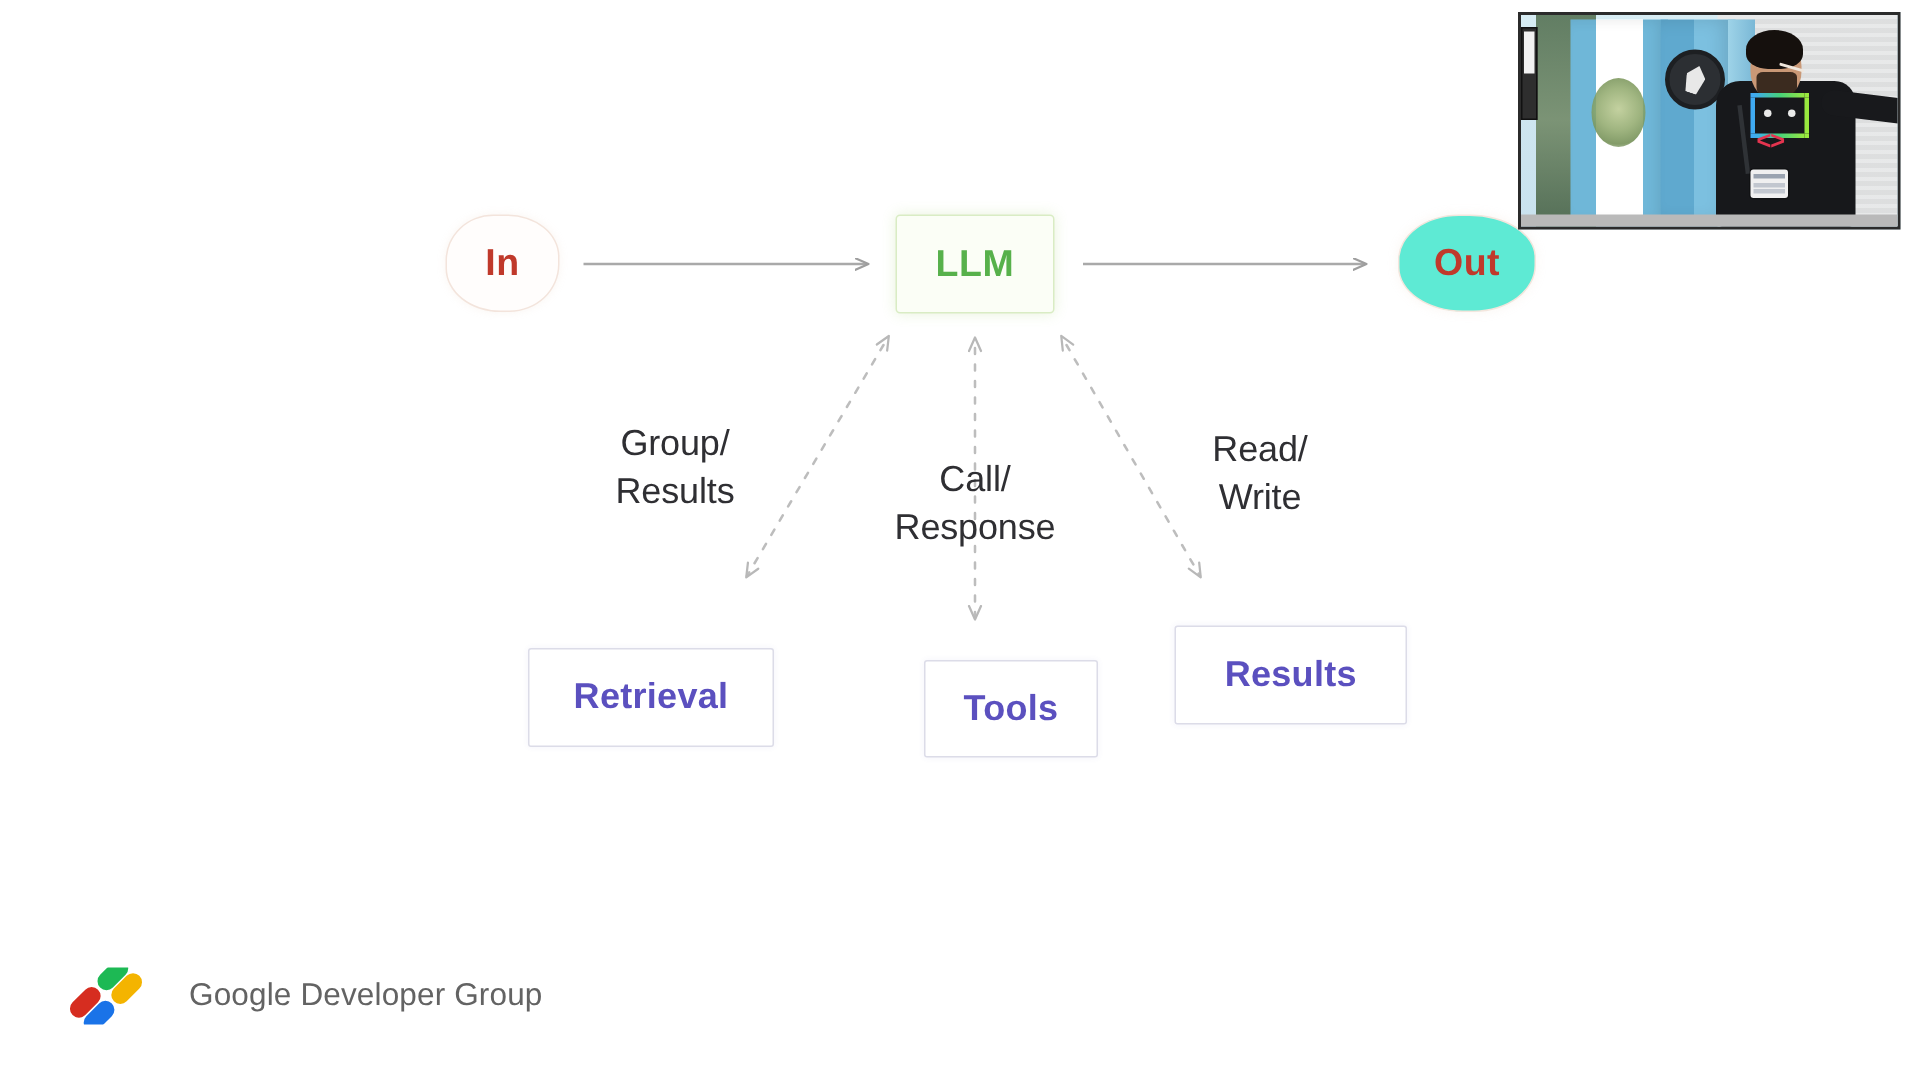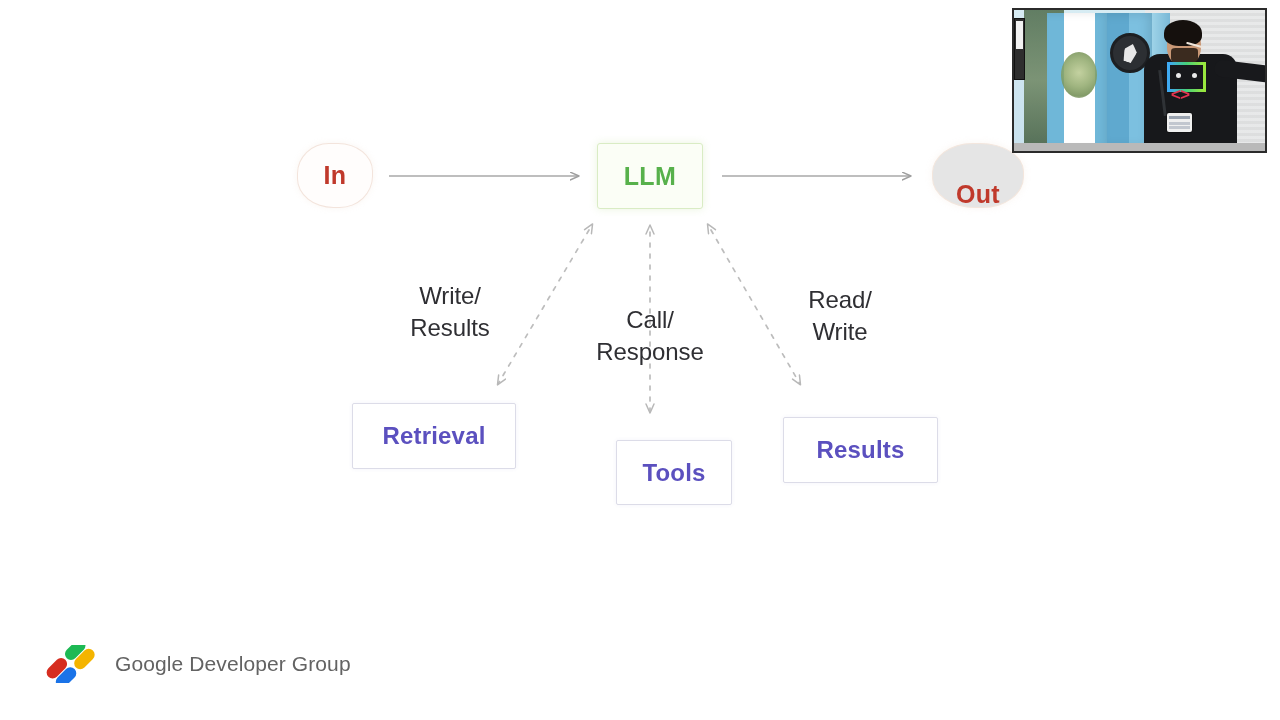--- a/index.html
+++ b/index.html
@@ -79,23 +79,22 @@
     letter-spacing: .4px;
   }
 
   .node-out {
     left: 932px;
     top: 143px;
     width: 92px;
     height: 65px;
     border: 1.5px solid #f3e6dd;
     border-radius: 44% 48% 45% 47% / 46% 44% 48% 46%;
-    background: #e5e5e5;
+    background: #5eead4;
     box-shadow: 0 0 7px rgba(230, 200, 180, .18);
-    align-items: flex-end;
   }
   .node-out .node-label {
     color: #c0392b;
     font-size: 25px;
     font-weight: 600;
     letter-spacing: .3px;
   }
 
   .node-box {
     border: 1.6px solid #dcdce8;
@@ -103,21 +102,21 @@
     background: #ffffff;
     box-shadow: 0 0 4px rgba(90, 80, 180, .07);
   }
   .node-box .node-label {
     color: #5b50bf;
     font-size: 24px;
     font-weight: 600;
     letter-spacing: .2px;
   }
 
-  .node-retrieval { left: 352px; top: 403px; width: 164px; height: 66px; }
+  .node-retrieval { left: 352px; top: 432px; width: 164px; height: 66px; }
   .node-tools     { left: 616px; top: 440px; width: 116px; height: 65px; }
   .node-memory    { left: 783px; top: 417px; width: 155px; height: 66px; }
 
   
   .edge-caption {
     position: absolute;
     color: #2f2f33;
     font-size: 24px;
     line-height: 1.33;
     text-align: center;
@@ -128,21 +127,21 @@
   .caption-call     { left: 570px; top: 292px; width: 160px; margin-top: 12px; }
   .caption-readwrite{ left: 760px; top: 284px; width: 160px; }
 
   
   #footer-logo {
     position: absolute;
     left: 40px;
     top: 645px;
     display: flex;
     align-items: center;
-    gap: 13px;
+    gap: 24px;
   }
   .gdg-mark {
     width: 62px;
     height: 38px;
     position: relative;
   }
   .gdg-mark svg { display: block; }
   #footer-logo .logo-text {
     color: #636363;
     font-size: 21px;
@@ -420,21 +419,21 @@
   </div>
 
   <div class="node node-box node-tools">
     <span class="node-label">Tools</span>
   </div>
 
   <div class="node node-box node-memory">
     <span class="node-label">Results</span>
   </div>
 
-  <div class="edge-caption caption-query">Write/
+  <div class="edge-caption caption-query">Group/
 Results</div>
   <div class="edge-caption caption-call">Call/
 Response</div>
   <div class="edge-caption caption-readwrite">Read/
 Write</div>
 
   <div id="footer-logo">
     <span class="gdg-mark">
       <svg width="62" height="38" viewBox="0 0 62 38">
         <g transform="rotate(-45 31 19)">

